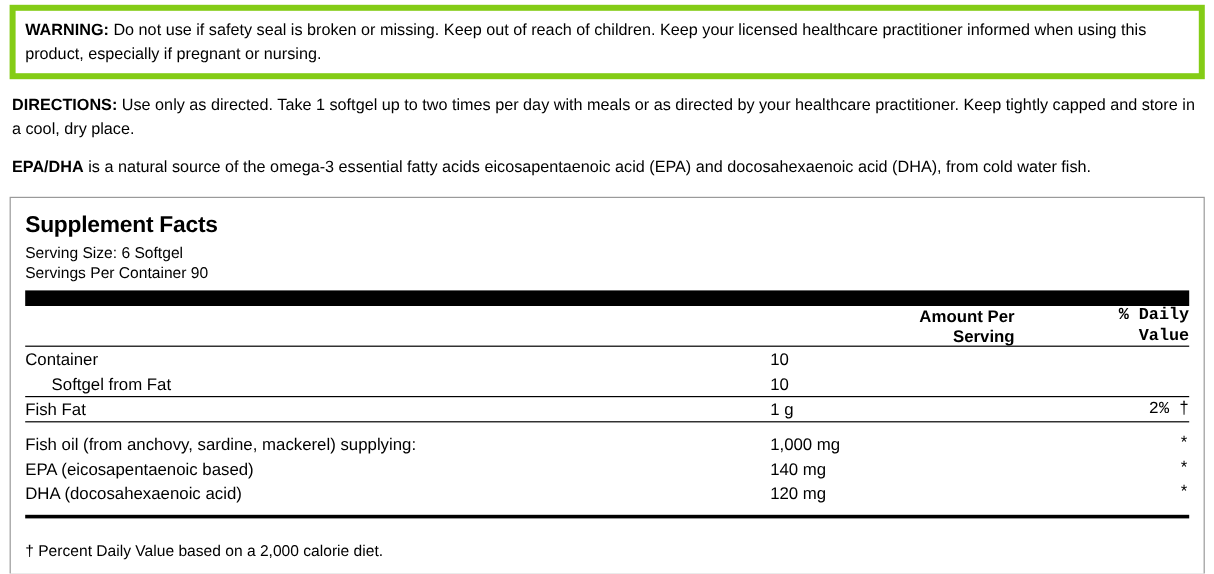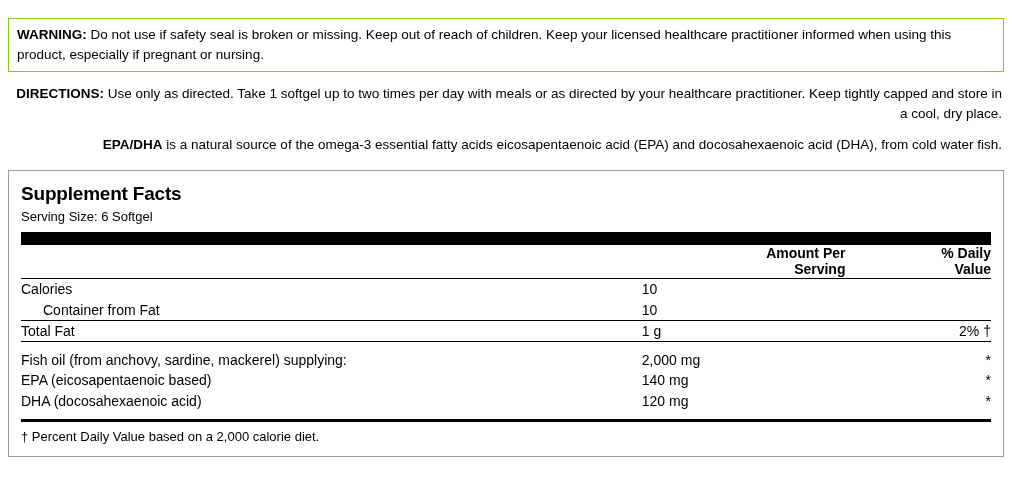--- a/index.html
+++ b/index.html
@@ -16,34 +16,33 @@
     line-height: 1.45;
   }
   .page {
     width: 1012px;
     height: 478px;
     position: relative;
     box-sizing: border-box;
     padding: 0 8px;
   }
   .warning-box {
-    border: 1px solid #84cc16;
+    border: 5px solid #84cc16;
     box-sizing: border-box;
     padding: 6px 8px 7px 8px;
-    margin-top: 18px;
+    margin-top: 4px;
   }
   .warning-box p {
     margin: 0;
   }
   b, .bold {
     font-weight: bold;
   }
   .para {
     margin: 12px 2px 0 2px;
-    text-align: right;
   }
   .sf-box {
     border: 1px solid #9a9a9a;
     box-sizing: border-box;
     margin-top: 15px;
     padding: 9px 12px 10px 12px;
   }
   .sf-title {
     font-size: 19px;
     font-weight: bold;
@@ -72,40 +71,40 @@
     width: 100%;
     border-collapse: collapse;
     font-size: 14px;
   }
   table.sf td {
     padding: 0;
     vertical-align: bottom;
   }
   .col-name { width: 64%; }
   .col-amt  { width: 21%; text-align: left; }
-  .col-dv   { width: 15%; text-align: right; }
+  .col-dv   { width: 15%; text-align: right; font-family: Liberation Mono, monospace; }
   .hdr td {
     font-weight: bold;
     text-align: right;
     padding: 7px 0 7px 0;
     line-height: 1.2;
   }
   .hdr .col-name { text-align: left; }
   .row td {
     padding: 1px 0 1px 0;
   }
   .indent {
     padding-left: 22px !important;
   }
   .spacer-row td {
     height: 8px;
   }
   .footnotes {
     font-size: 13px;
-    margin-top: 6px;
+    margin-top: 18px;
     line-height: 1.35;
   }
   .footnotes div {
     margin: 0;
   }
   .other {
     margin: 12px 2px 0 2px;
     font-size: 13.5px;
   }
 </style>
@@ -118,20 +117,21 @@
     <p><b>WARNING:</b><span> Do not use if safety seal is broken or missing. Keep out of reach of children. Keep your licensed healthcare practitioner informed when using this product, especially if pregnant or nursing.</span></p>
   </div>
 
   <div class="para"><b>DIRECTIONS:</b><span> Use only as directed. Take 1 softgel up to two times per day with meals or as directed by your healthcare practitioner. Keep tightly capped and store in a cool, dry place.</span></div>
 
   <div class="para"><b>EPA/DHA</b><span> is a natural source of the omega-3 essential fatty acids eicosapentaenoic acid (EPA) and docosahexaenoic acid (DHA), from cold water fish.</span></div>
 
   <div class="sf-box">
     <div class="sf-title">Supplement Facts</div>
     <div class="sf-serving">Serving Size: 6 Softgel</div>
+    <div class="sf-serving">Servings Per Container 90</div>
 
     <div class="rule-thick"></div>
 
     <table class="sf">
       <tbody>
           <tr class="hdr">
         <td class="col-name"></td>
         <td class="col-amt">
           <span>Amount Per</span><br>
           <span>Serving</span>
@@ -142,54 +142,54 @@
         </td>
       </tr>
     </tbody>
       </table>
 
     <div class="rule-thin"></div>
 
     <table class="sf">
       <tbody>
           <tr class="row">
-        <td class="col-name">Calories</td>
+        <td class="col-name">Container</td>
         <td class="col-amt">10</td>
         <td class="col-dv"></td>
       </tr>
       <tr class="row">
-        <td class="col-name indent">Container from Fat</td>
+        <td class="col-name indent">Softgel from Fat</td>
         <td class="col-amt">10</td>
         <td class="col-dv"></td>
       </tr>
     </tbody>
       </table>
 
     <div class="rule-thin"></div>
 
     <table class="sf">
       <tbody>
           <tr class="row">
-        <td class="col-name">Total Fat</td>
+        <td class="col-name">Fish Fat</td>
         <td class="col-amt">1 g</td>
         <td class="col-dv">2% †</td>
       </tr>
     </tbody>
       </table>
 
     <div class="rule-thin"></div>
 
     <table class="sf">
       <tbody>
           <tr class="spacer-row">
             <td colspan="3"></td>
           </tr>
       <tr class="row">
         <td class="col-name">Fish oil (from anchovy, sardine, mackerel) supplying:</td>
-        <td class="col-amt">2,000 mg</td>
+        <td class="col-amt">1,000 mg</td>
         <td class="col-dv">*</td>
       </tr>
       <tr class="row">
         <td class="col-name">EPA (eicosapentaenoic based)</td>
         <td class="col-amt">140 mg</td>
         <td class="col-dv">*</td>
       </tr>
       <tr class="row">
         <td class="col-name">DHA (docosahexaenoic acid)</td>
         <td class="col-amt">120 mg</td>

